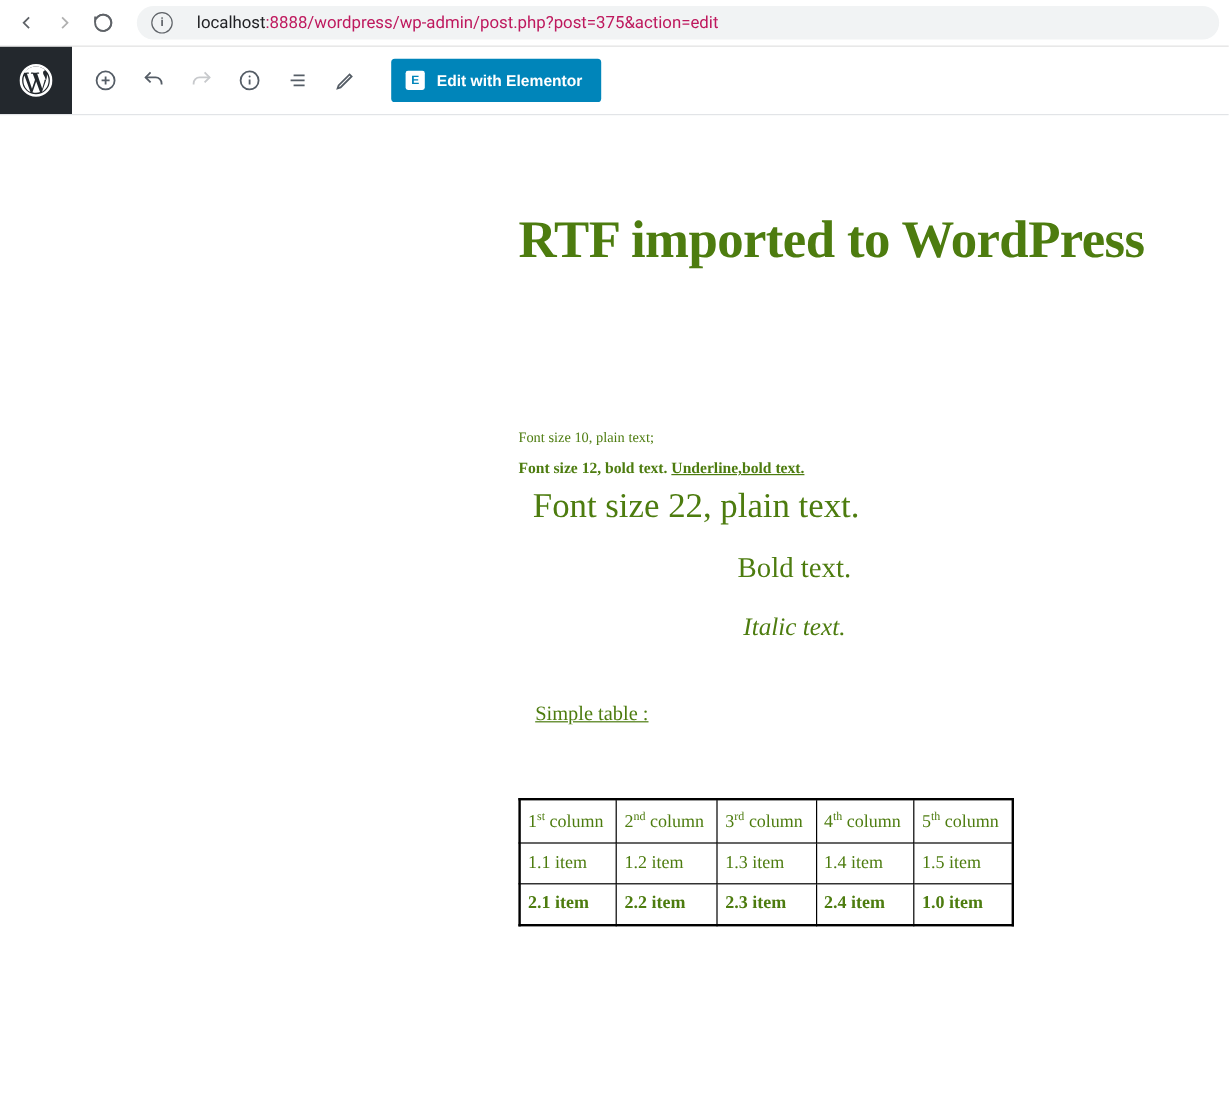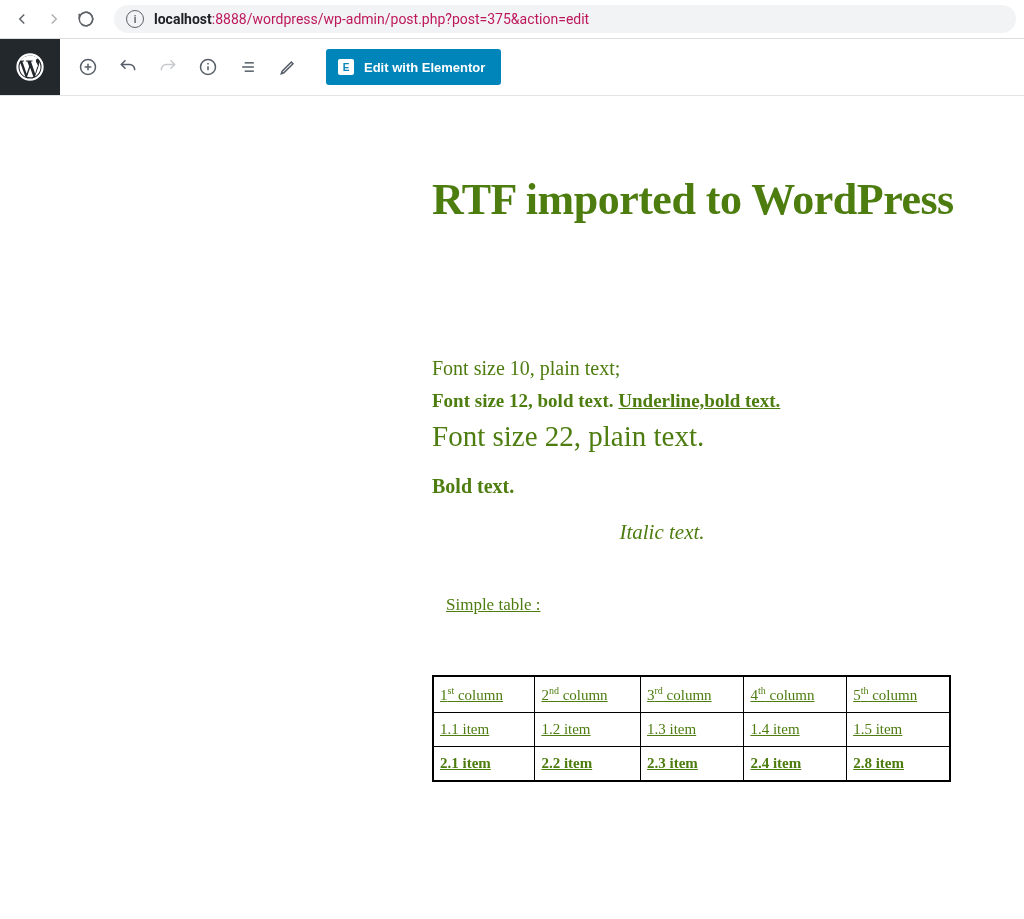--- a/index.html
+++ b/index.html
@@ -22,21 +22,21 @@
   }
   .nav-btn{width:28px;height:28px;display:flex;align-items:center;justify-content:center;border-radius:50%;color:var(--url-grey);}
   .nav-btn.disabled{color:#b0b0b0;}
   .nav-btn svg{width:18px;height:18px;stroke:currentColor;fill:none;stroke-width:2;}
   .url-box{
     flex:1;margin-left:10px;height:28px;background:var(--browser-bg);
     border-radius:14px;display:flex;align-items:center;padding:0 12px;gap:10px;
     font-size:14px;color:var(--url-dark);
   }
   .url-box .info-icon{width:16px;height:16px;border:1.5px solid #5f6368;border-radius:50%;display:flex;align-items:center;justify-content:center;font-size:10px;font-weight:bold;color:#5f6368;}
-  .url-host{color:var(--url-dark);font-weight:700;}
+  .url-host{color:var(--url-dark);font-weight:400;margin-left:10px;}
   .url-path{color:#be185d;}
 
   
   .wp-toolbar{
     height:56px;background:var(--toolbar-bg);border-bottom:1px solid var(--toolbar-border);
     display:flex;align-items:center;
   }
   .wp-logo{
     width:60px;height:56px;background:var(--wp-logo-bg);display:flex;align-items:center;justify-content:center;
   }
@@ -62,31 +62,31 @@
   .editor-canvas{padding:0;}
   .post{
     margin-left:432px;width:580px;font-family:Georgia,'Times New Roman',serif;color:#4d7c0f;
   }
   .post-title{
     font-size:44px;font-weight:900;margin:78px 0 0 0;letter-spacing:-0.5px;
     font-family:-apple-system,Georgia,serif;
   }
   .block-spacer{height:132px;}
   .line-intro{font-size:17px;font-weight:700;margin:0 0 34px 0;}
-  .line-10{font-size:20px;margin:0 0 10px 0;}
-  .line-12{font-size:19px;font-weight:700;margin:0 0 8px 0;}
+  .line-10{font-size:12px;margin:0 0 10px 0;}
+  .line-12{font-size:13px;font-weight:700;margin:0 0 8px 0;}
   .line-12 .u{text-decoration:underline;}
   .line-uib{font-size:17px;font-style:italic;font-weight:700;text-decoration:underline;margin:0 0 10px 4px;}
-  .line-22{font-size:29px;margin:4px 0 22px 0;}
-  .line-bold-c{font-size:20px;font-weight:700;margin:0 0 22px 0;padding-right:120px;}
+  .line-22{font-size:29px;margin:4px 0 22px 12px;}
+  .line-bold-c{font-size:24px;font-weight:400;text-align:center;margin:0 0 22px 0;padding-right:120px;}
   .line-italic-c{font-size:21px;font-style:italic;text-align:center;margin:0 0 50px 0;padding-right:120px;}
   .line-simple{font-size:17px;margin:0 0 60px 14px;text-decoration:underline;}
 
   table.rtf{
-    border-collapse:collapse;width:519px;border:2px solid #000;font-size:15px;text-decoration:underline;
+    border-collapse:collapse;width:413px;border:2px solid #000;font-size:15px;
   }
   table.rtf th,table.rtf td{
     border:1px solid #000;padding:8px 6px;text-align:left;vertical-align:top;font-weight:400;
   }
   table.rtf .hdr{font-weight:400;}
   table.rtf sup{font-size:10px;}
   table.rtf tr.r2 td{font-weight:700;}
 </style>
 </head>
 <body>
@@ -208,18 +208,18 @@
             <td>1.2 item</td>
             <td>1.3 item</td>
             <td>1.4 item</td>
             <td>1.5 item</td>
           </tr>
       <tr class="r2" id="tbl-r1">
             <td>2.1 item</td>
             <td>2.2 item</td>
             <td>2.3 item</td>
             <td>2.4 item</td>
-            <td>2.8 item</td>
+            <td>1.0 item</td>
           </tr>
     </tbody>
       </table>
   </div>
 </div>
 
 </body></html>

